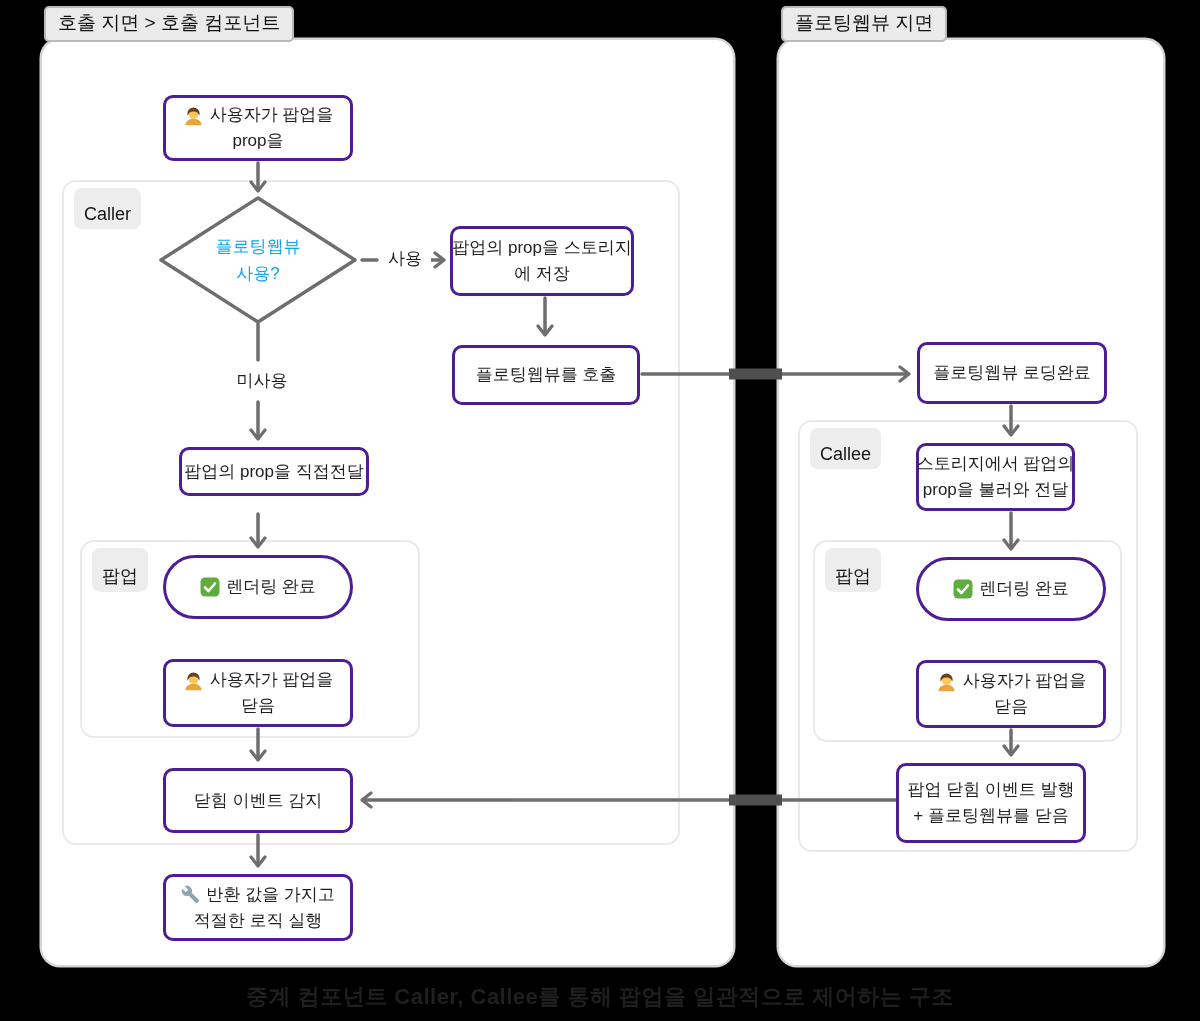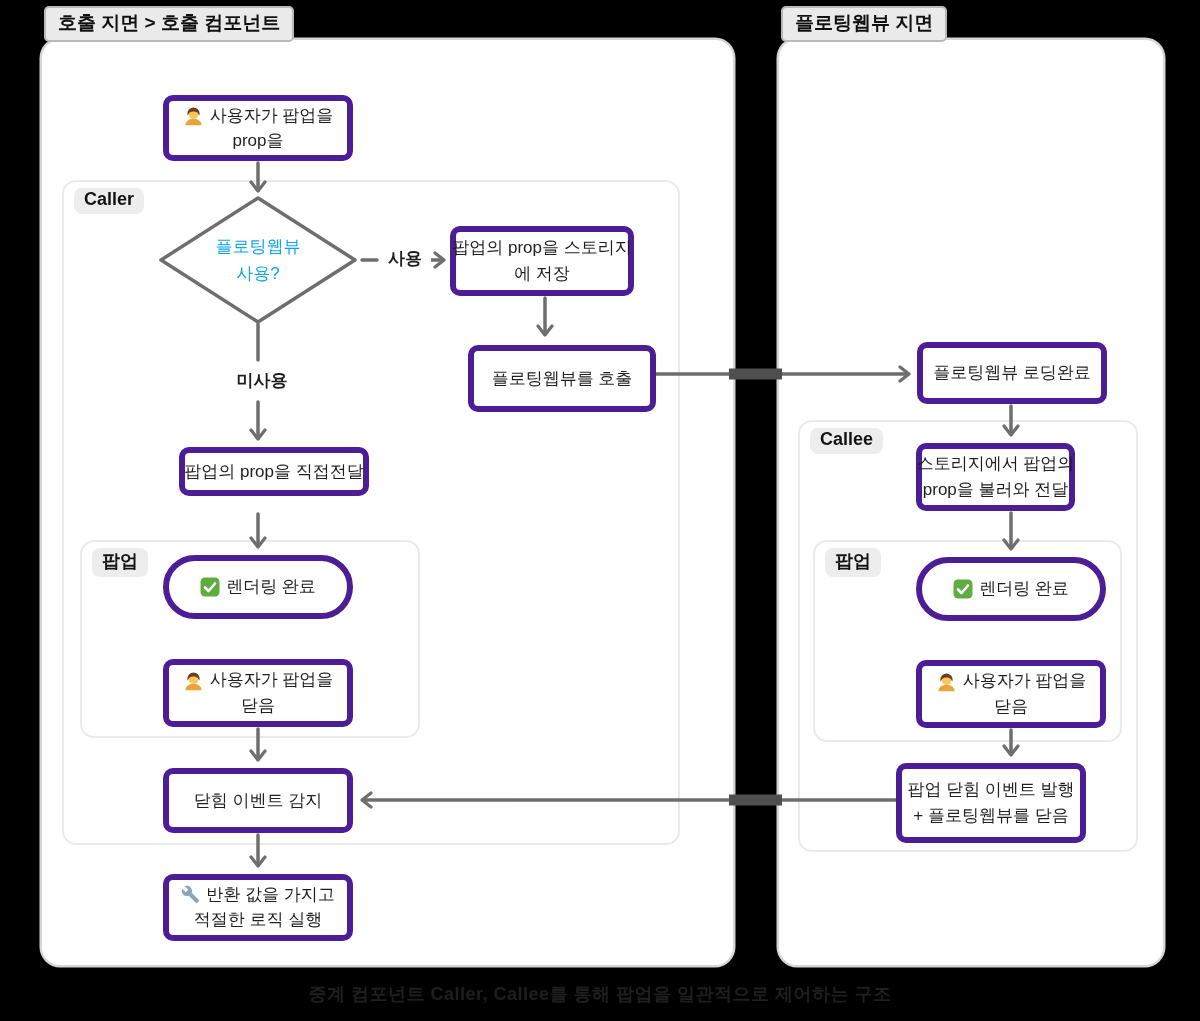--- a/index.html
+++ b/index.html
@@ -8,53 +8,53 @@
     background:#000000;
     font-family:"Liberation Sans","DejaVu Sans",sans-serif;
   }
   .panel{
     position:absolute;background:#ffffff;border-radius:18px;
     box-shadow:0 0 0 2.5px #d6d6d6;z-index:1;
   }
   .tag{
     position:absolute;z-index:12;
     background:#eaeaea;border:2px solid #b9b9b9;border-radius:5px;
-    padding:2px 12px 4px;font-size:19px;font-weight:700;color:#101010;
+    padding:2px 12px 4px;font-size:19px;font-weight:400;color:#101010;
     white-space:nowrap;
   }
   .section{
     position:absolute;border:2px solid #eaeaea;border-radius:14px;z-index:2;
     box-sizing:border-box;
   }
   .section-tag{
     position:absolute;top:6px;left:10px;
-    background:#ededed;border-radius:8px;padding:1px 10px 4px;
-    font-size:18px;font-weight:700;color:#141414;white-space:nowrap;
+    background:#ededed;border-radius:8px;padding:16px 10px 4px;
+    font-size:18px;font-weight:400;color:#141414;white-space:nowrap;
   }
   .node{
-    position:absolute;background:#ffffff;border:6px solid #4c1d95;border-radius:10px;
+    position:absolute;background:#ffffff;border:3px solid #4c1d95;border-radius:10px;
     display:flex;flex-direction:column;justify-content:center;align-items:center;
     font-size:17px;color:#1e1e1e;line-height:26px;text-align:center;
     z-index:10;box-sizing:border-box;padding:2px 6px;
   }
   .node.round{border-radius:32px;}
   .ln{display:flex;align-items:center;justify-content:center;gap:6px;white-space:nowrap;min-height:0;}
   .icon{display:inline-flex;flex:0 0 auto;}
   .diamond-text{
     position:absolute;z-index:10;display:flex;flex-direction:column;
     justify-content:center;align-items:center;text-align:center;
     font-size:17px;color:#0ea5e9;line-height:27px;
   }
   .edge-label{
     position:absolute;z-index:6;background:#ffffff;padding:0 4px;
-    font-size:17px;color:#1e1e1e;text-align:center;white-space:nowrap;font-weight:bold;
+    font-size:17px;color:#1e1e1e;text-align:center;white-space:nowrap;
   }
   .caption{
     position:absolute;left:0;right:0;top:982px;text-align:center;
-    font-size:18px;font-weight:700;color:#1f1f1f;z-index:3;letter-spacing:0.5px;
+    font-size:22px;font-weight:700;color:#1f1f1f;z-index:3;letter-spacing:0.5px;
   }
   svg.overlay{position:absolute;left:0;top:0;z-index:5;pointer-events:none;}
 </style>
 </head>
 <body>
 
 <div class="panel" style="left:42px;top:40px;width:691px;height:925px"></div>
 <div class="panel" style="left:779px;top:40px;width:384px;height:925px"></div>
 
 <div class="tag" style="left:44px;top:6px">호출 지면 &gt; 호출 컴포넌트</div>
@@ -136,21 +136,21 @@
 <div class="diamond-text" style="left:178px;top:227px;width:160px;height:66px">
   <div class="ln">플로팅웹뷰</div>
   <div class="ln">사용?</div>
 </div>
 
 <div class="node" style="left:450px;top:226px;width:184px;height:70px">
   <div class="ln">팝업의 prop을 스토리지</div>
   <div class="ln">에 저장</div>
 </div>
 
-<div class="node" style="left:468px;top:345px;width:188px;height:67px">
+<div class="node" style="left:452px;top:345px;width:188px;height:60px">
   <div class="ln">플로팅웹뷰를 호출</div>
 </div>
 
 <div class="node" style="left:179px;top:447px;width:190px;height:49px">
   <div class="ln">팝업의 prop을 직접전달</div>
 </div>
 
 <div class="node round" style="left:163px;top:555px;width:190px;height:64px">
   <div class="ln">
     <span class="icon">

